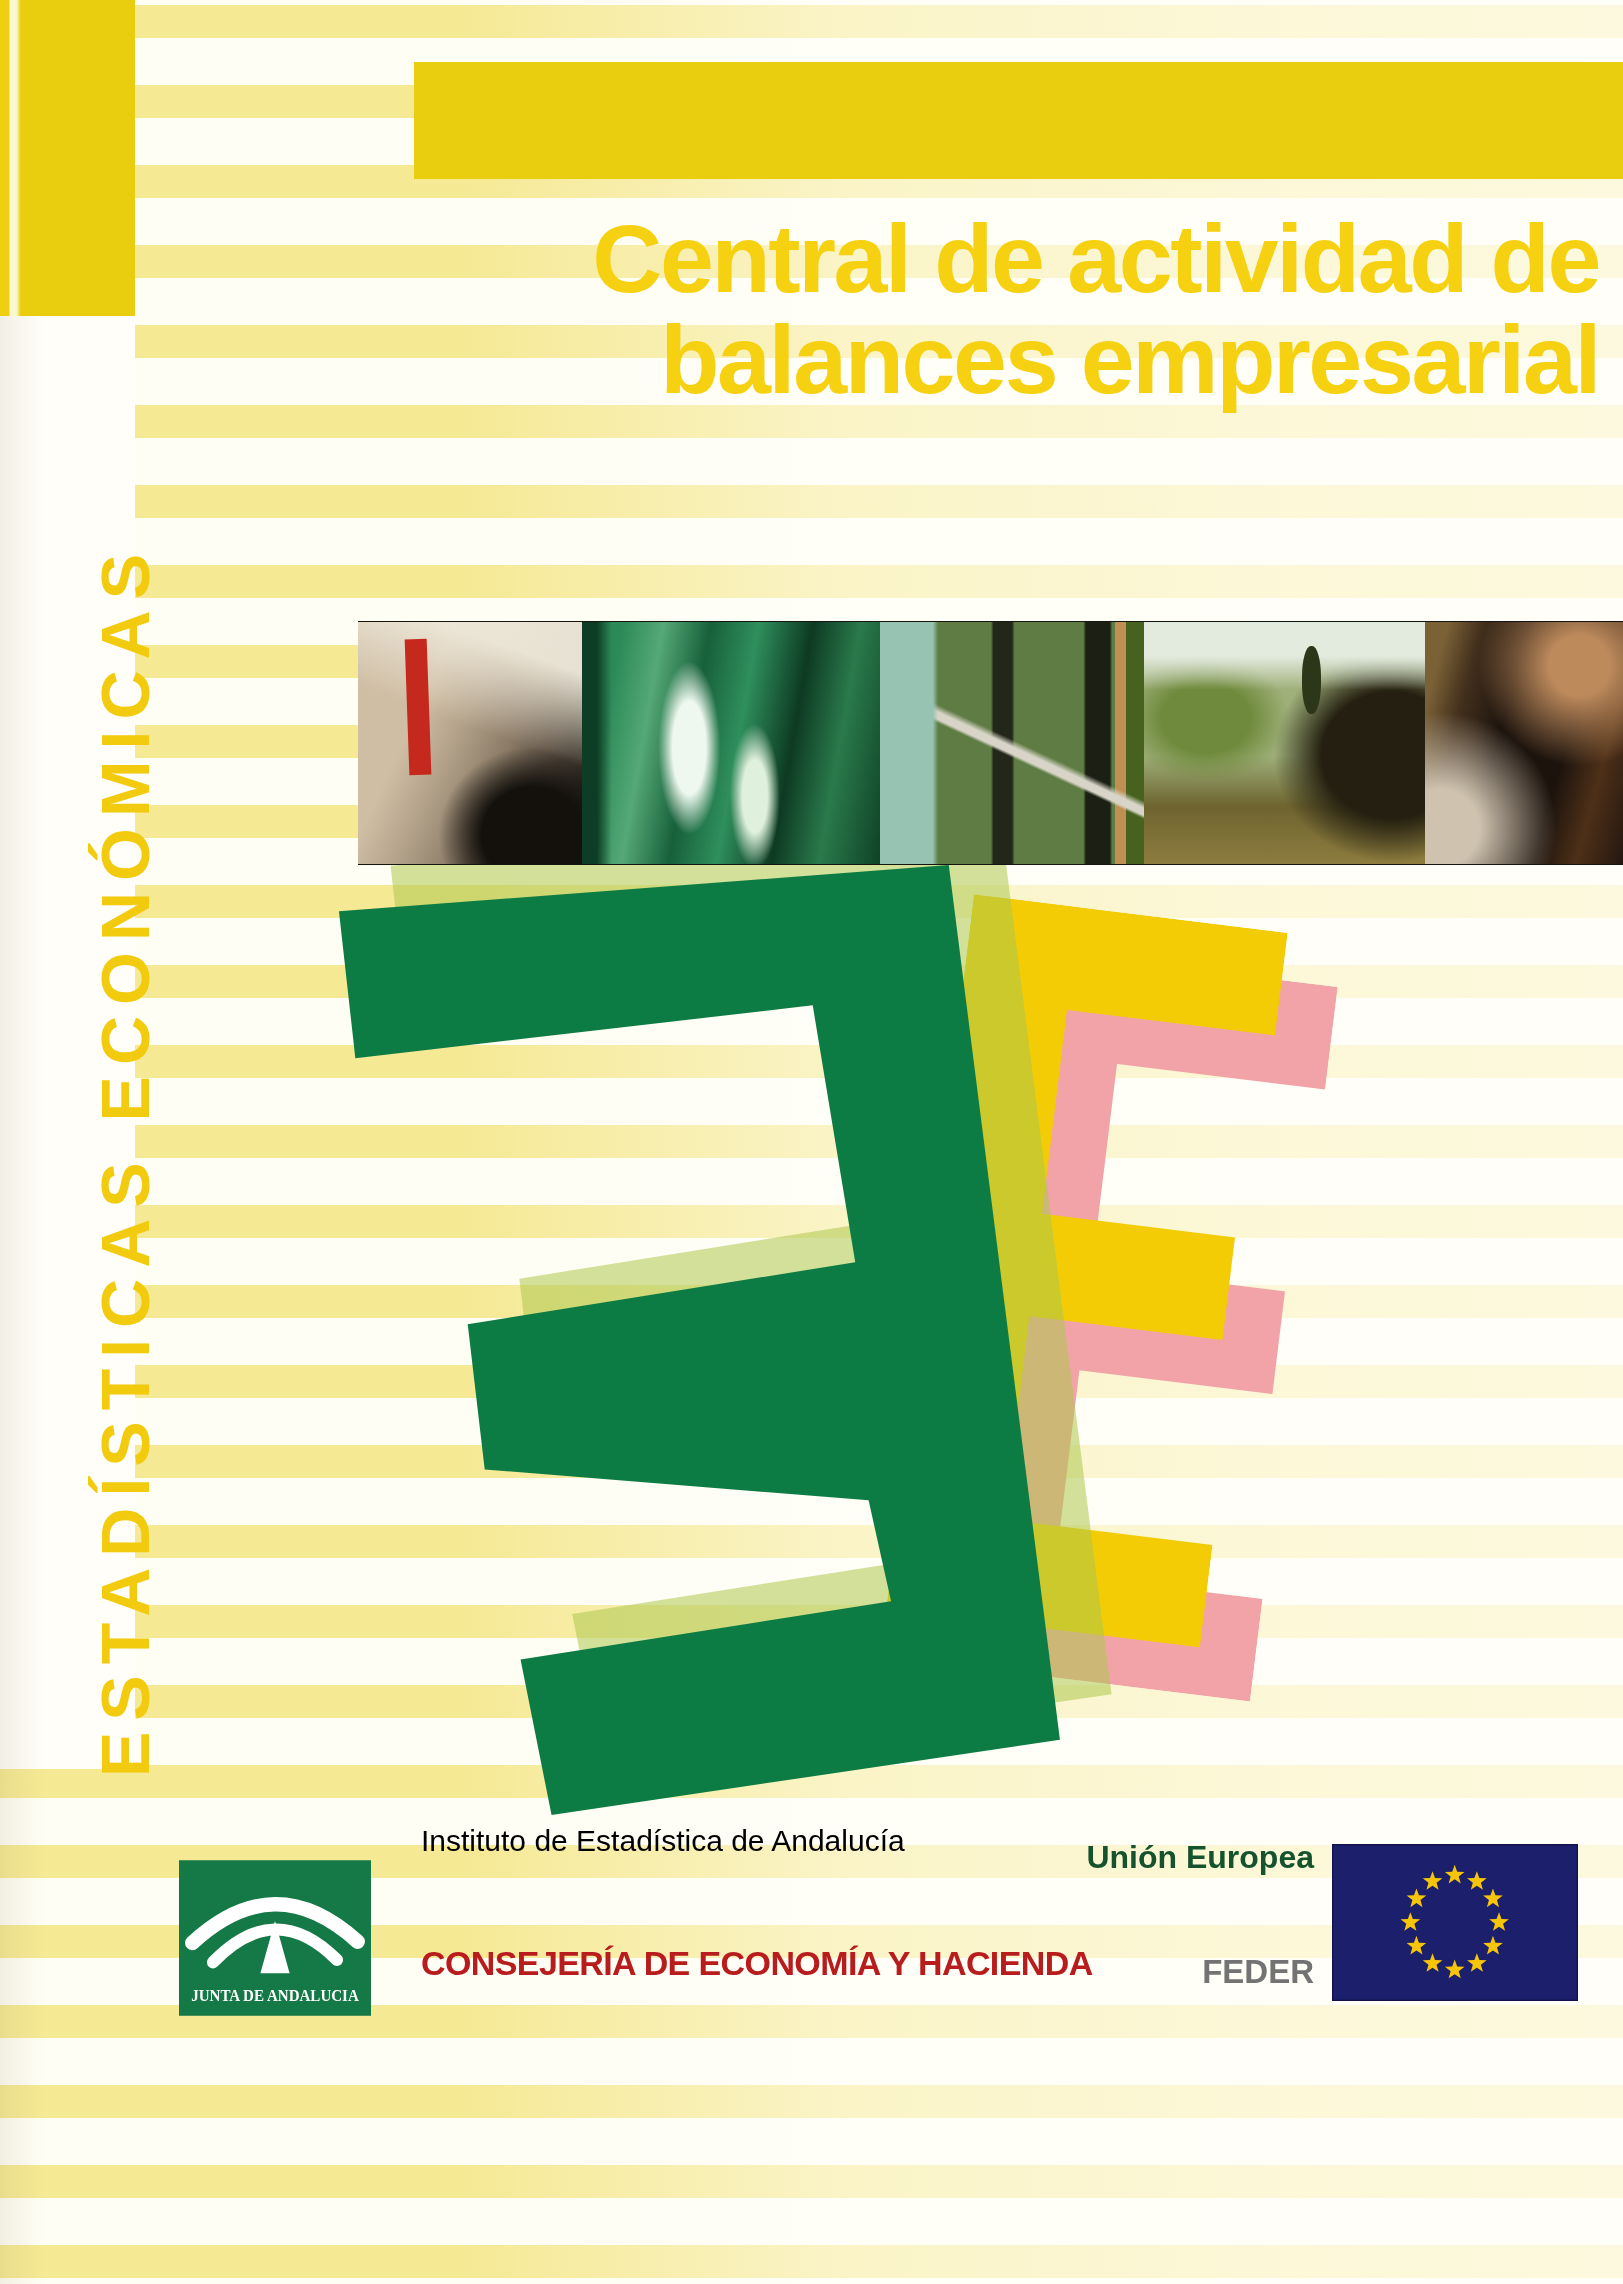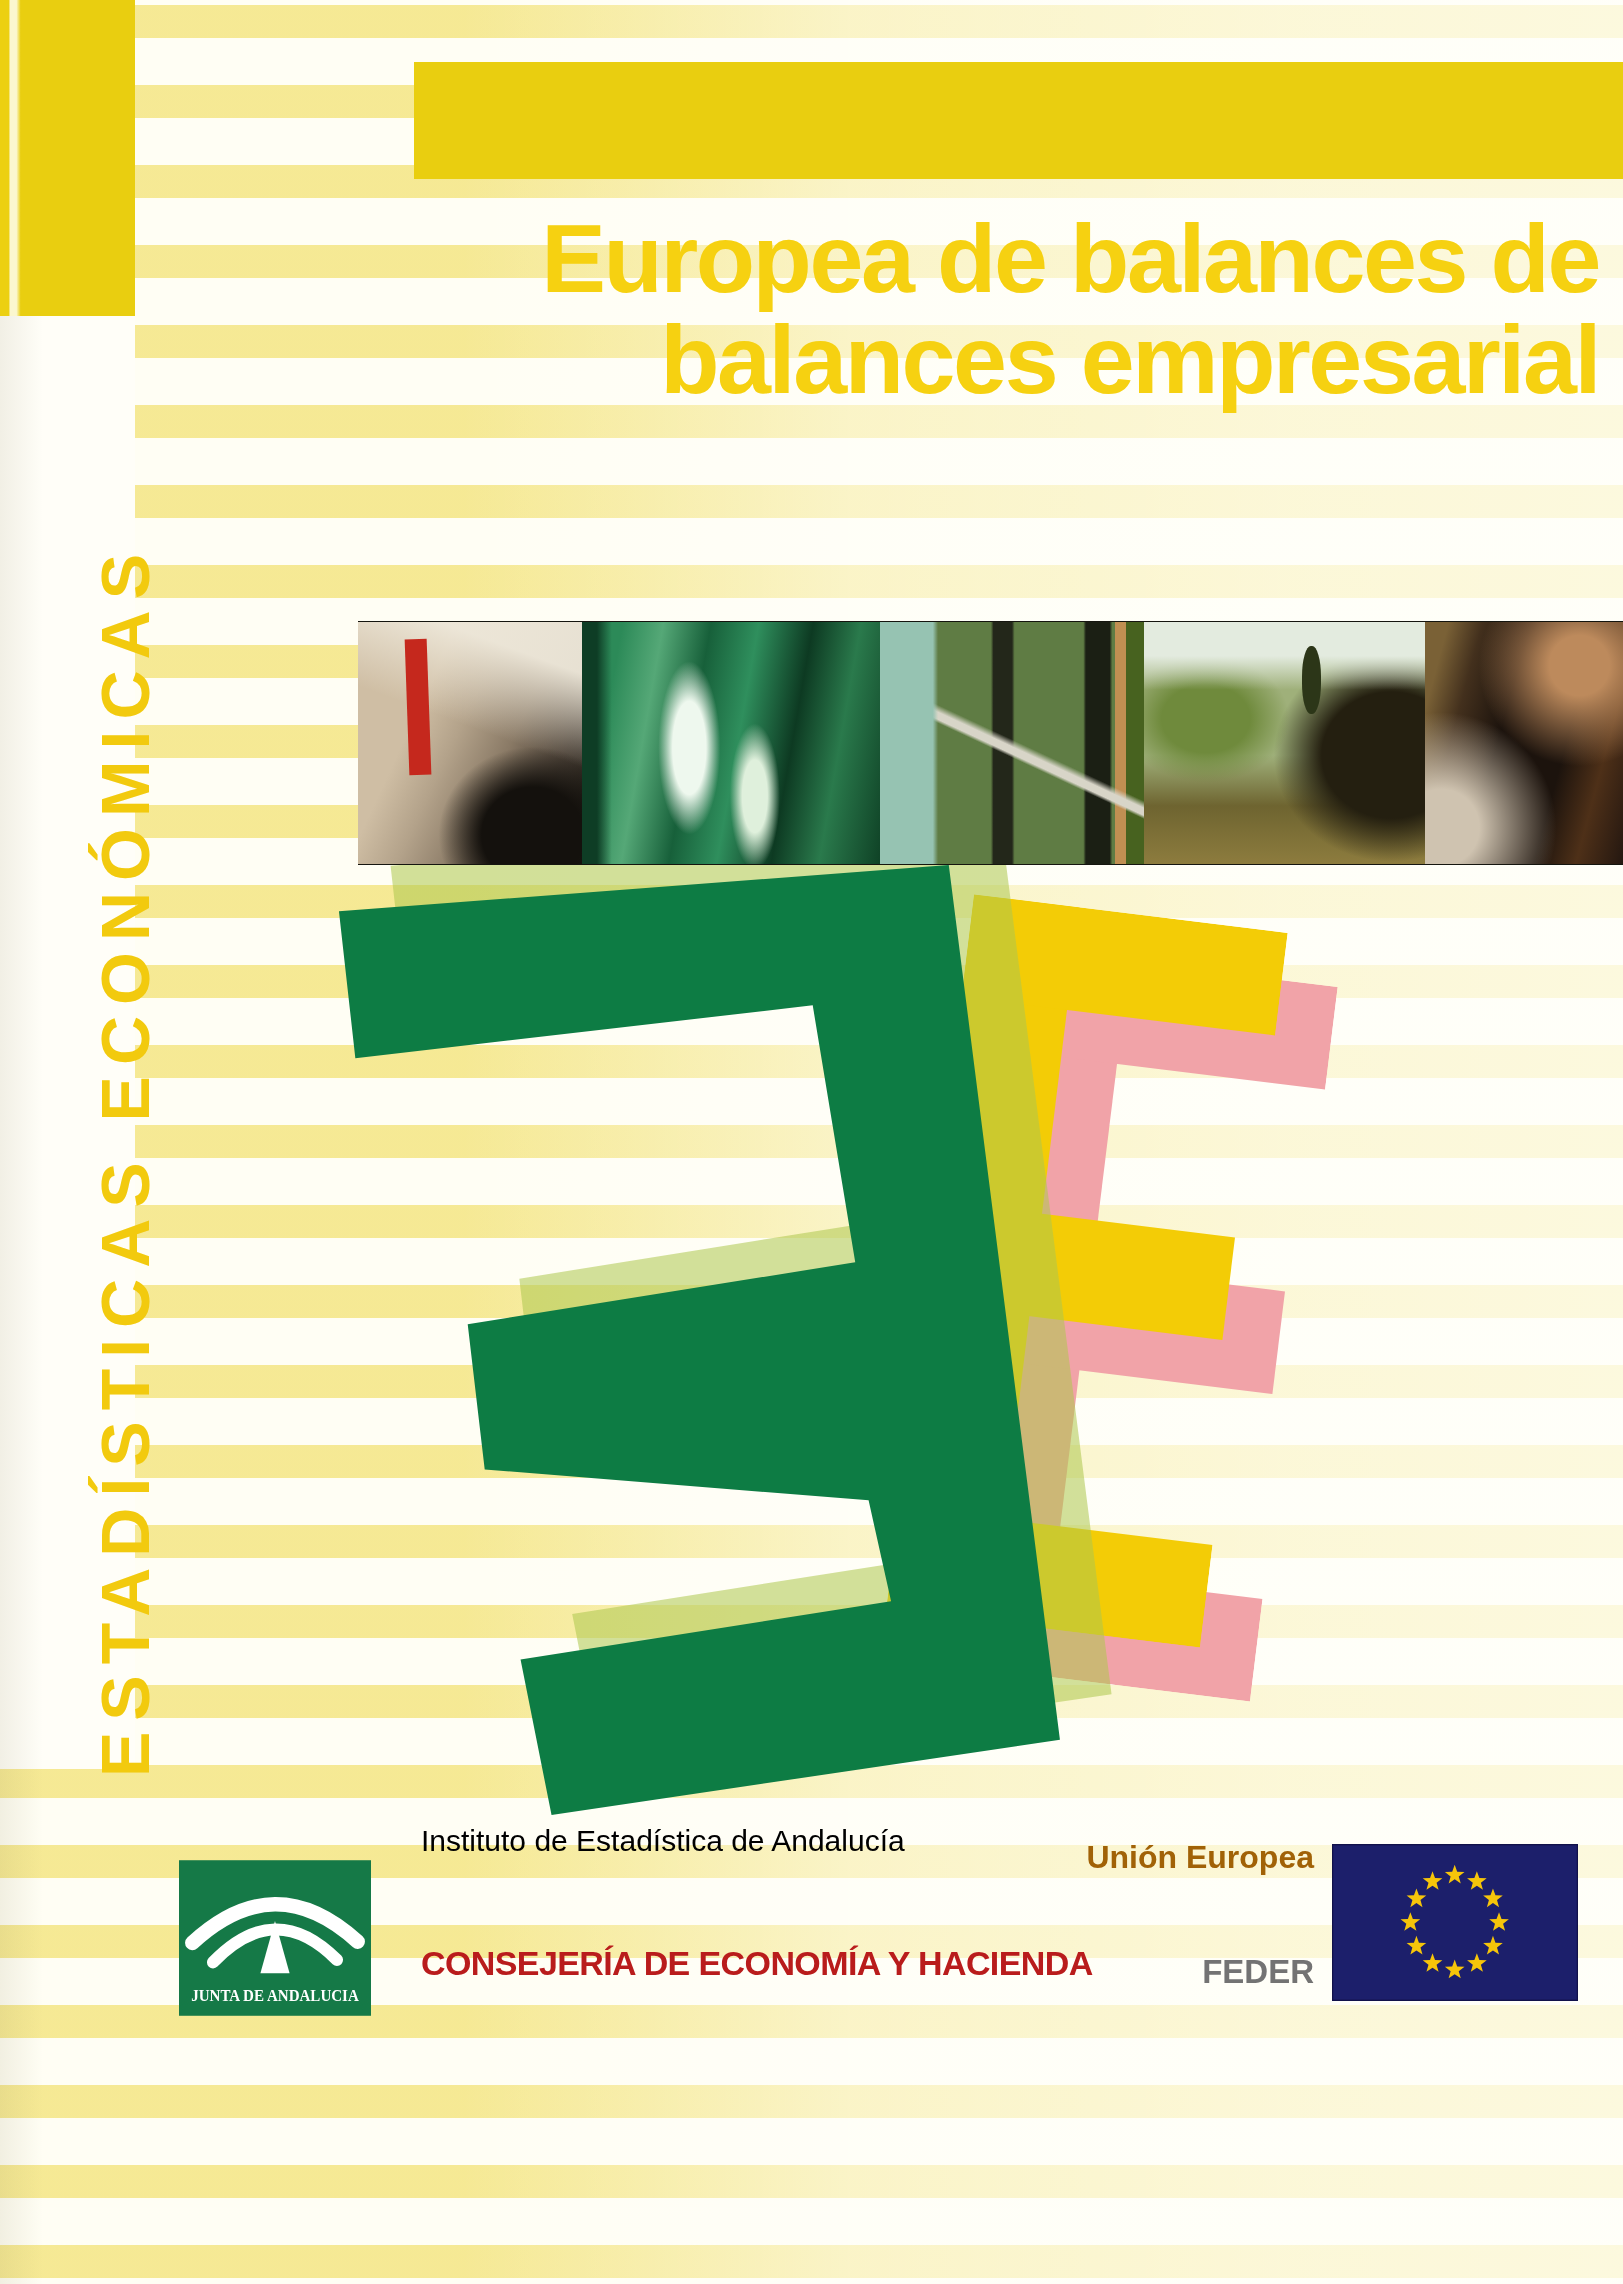--- a/index.html
+++ b/index.html
@@ -79,21 +79,21 @@
   .p4-tree{position:absolute;left:56%;top:10%;width:7%;height:28%;background:#2c3618;border-radius:45%;}
   .photo.p5{width:198px;background:
     radial-gradient(circle at 78% 18%, #bd8a5c 0 12%, rgba(189,138,92,0) 40%),
     radial-gradient(circle at 8% 85%, #cfc3b0 0 14%, rgba(207,195,176,0) 42%),
     linear-gradient(105deg,#7a6136 0 9%,#43301d 22%,#1c130d 40% 66%,#4e3018 82%,#241710 100%);}
 
   
   .junta-logo{left:179px;top:1860px;z-index:9;}
   .institute{left:421px;top:1824px;z-index:9;font-size:30px;color:#000000;letter-spacing:0;}
   .department{left:421px;top:1944px;z-index:9;font-size:34px;font-weight:bold;color:#b91c1c;letter-spacing:-0.6px;}
-  .eu-union{right:309px;top:1839px;z-index:9;font-size:32px;font-weight:bold;color:#a16207;}
+  .eu-union{right:309px;top:1839px;z-index:9;font-size:32px;font-weight:bold;color:#14532d;}
   .feder{right:309px;top:1953px;z-index:9;font-size:33px;font-weight:bold;color:#737373;}
   .eu-flag{left:1332px;top:1844px;z-index:9;}
 
   .fold-shade{left:0;top:316px;width:43px;height:1968px;z-index:10;
     background:linear-gradient(90deg, rgba(120,110,60,.10), rgba(255,255,255,0));}
 </style>
 </head>
 <body>
 
 <div>
@@ -132,21 +132,21 @@
       </div>
     <div class="photo p2"></div>
     <div class="photo p3"></div>
     <div class="photo p4">
         <div class="p4-tree"></div>
       </div>
     <div class="photo p5"></div>
   </div>
 
   <div class="abs title">
-    <div>Europea de balances de</div>
+    <div>Central de actividad de</div>
     <div>balances empresarial</div>
   </div>
 
   <div class="abs sidebar-text">ESTADÍSTICAS ECONÓMICAS</div>
 
   <svg class="abs junta-logo" width="192" height="156" viewBox="0 0 316 256">
     <rect x="0" y="0" width="316" height="256" fill="#157947"></rect>
     <path d="M22,136 Q158,10 294,134" stroke="#ffffff" stroke-width="24" fill="none" stroke-linecap="round"></path>
     <path d="M56,168 Q158,62 260,164" stroke="#ffffff" stroke-width="20" fill="none" stroke-linecap="round"></path>
     <polygon points="158,100 134,186 182,186" fill="#ffffff"></polygon>

